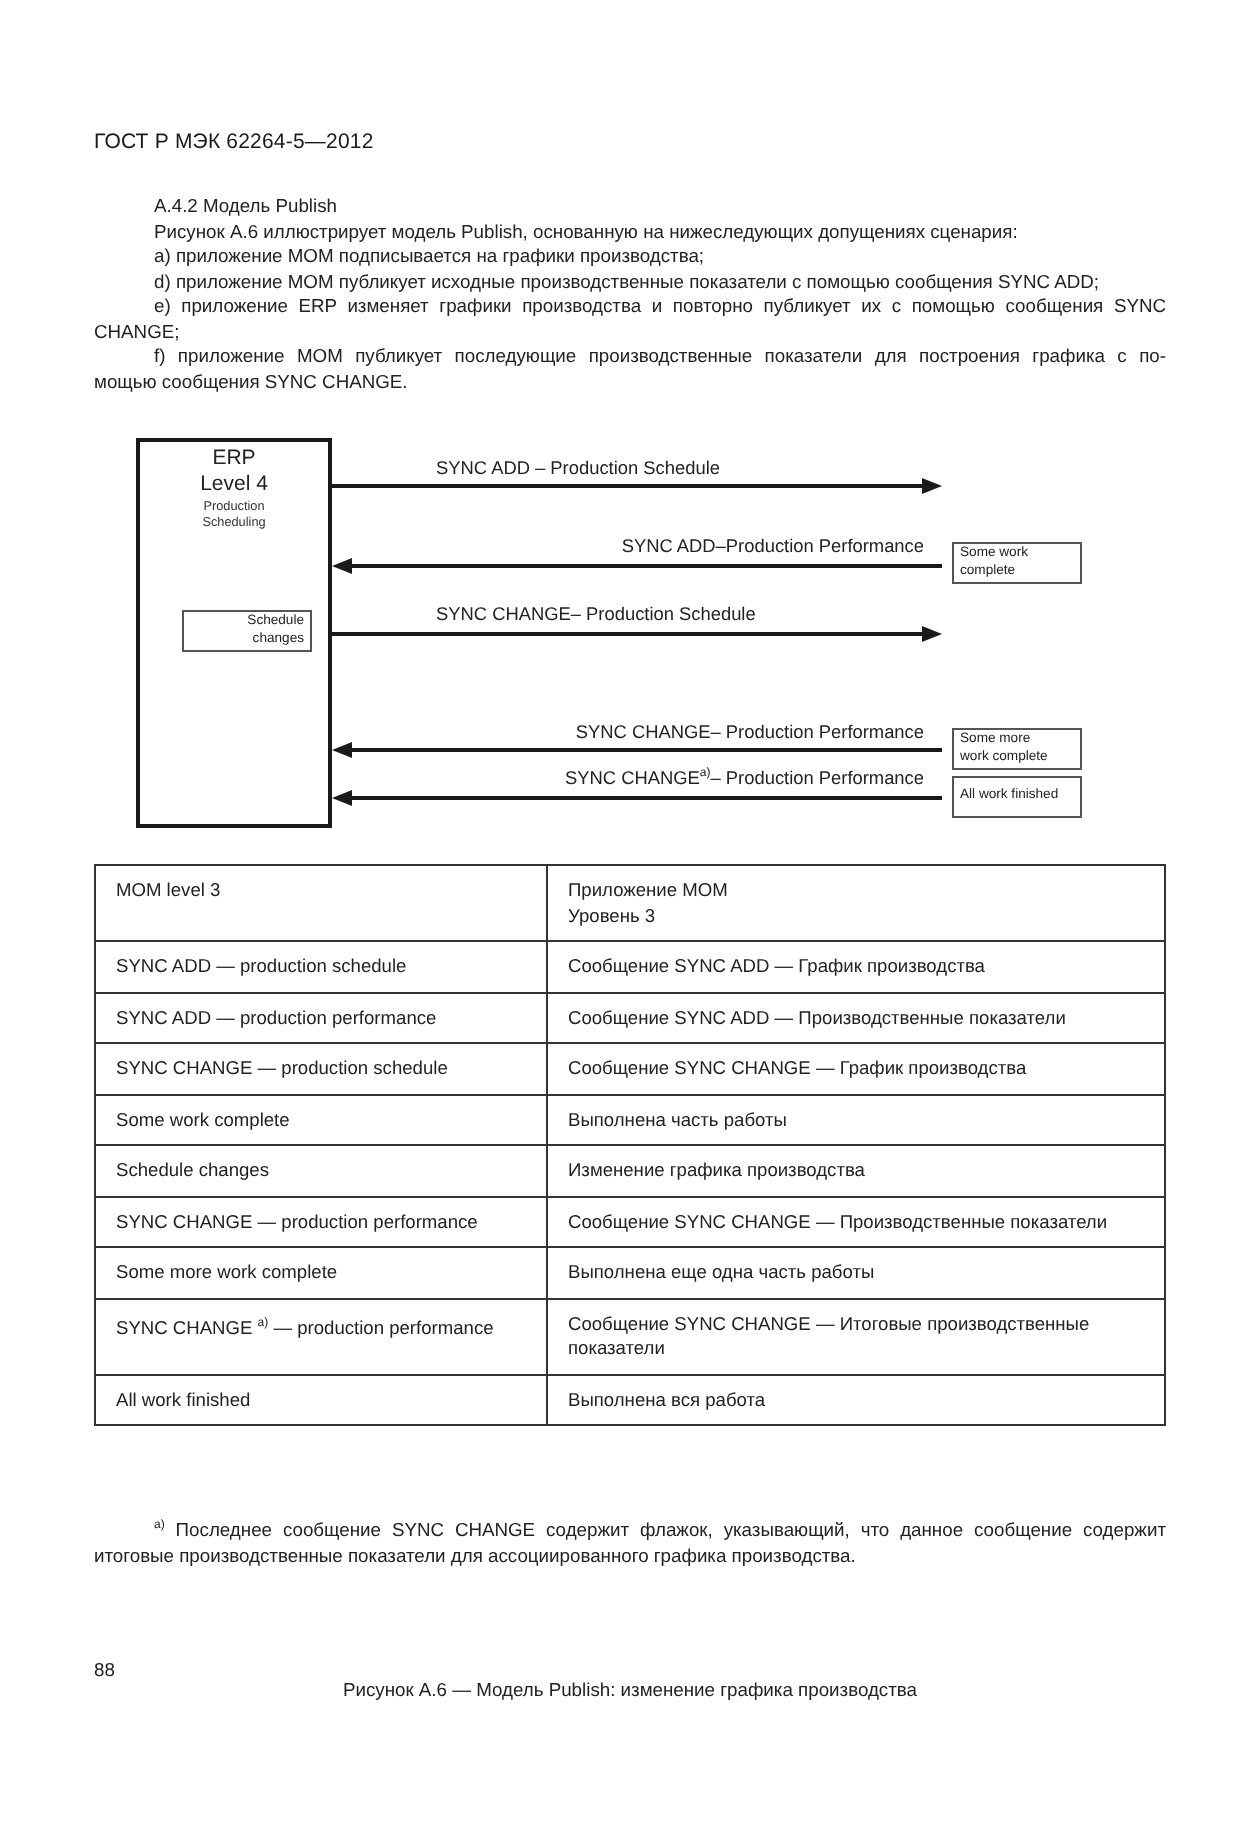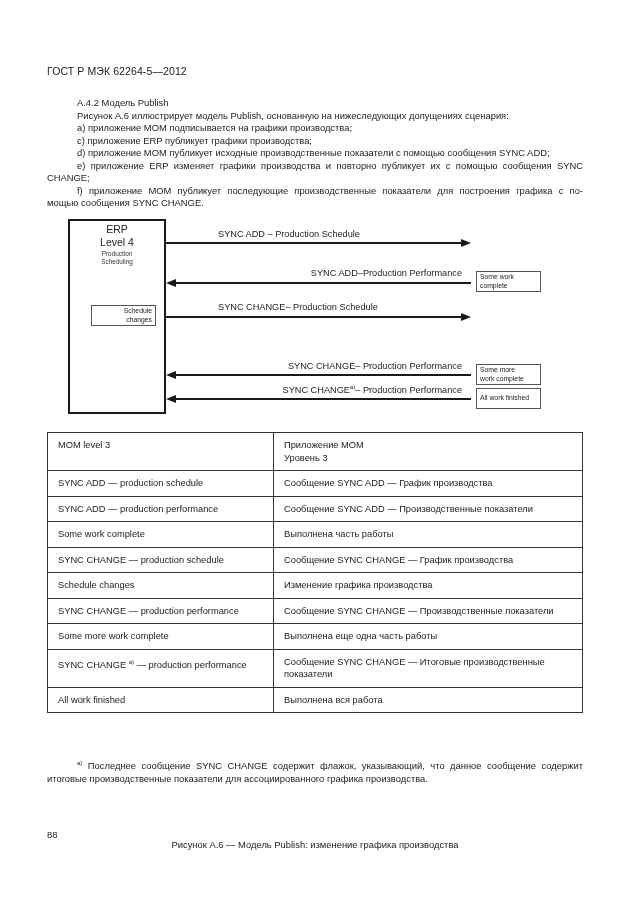--- a/index.html
+++ b/index.html
@@ -37,21 +37,20 @@
 </style>
 </head>
 <body>
 
 <div class="doc-header">ГОСТ Р МЭК 62264-5—2012</div>
 
 <div class="para" style="top:97px;">
   <span class="ln ind">А.4.2 Модель Publish</span>
   <span class="ln ind">Рисунок А.6 иллюстрирует модель Publish, основанную на нижеследующих допущениях сценария:</span>
   <span class="ln ind">а) приложение МОМ подписывается на графики производства;</span>
-  <span class="ln ind">с) приложение ERP публикует графики производства;</span>
   <span class="ln ind">d) приложение МОМ публикует исходные производственные показатели с помощью сообщения SYNC ADD;</span>
   <span class="ln ind just">е) приложение ERP изменяет графики производства и повторно публикует их с помощью сообщения SYNC</span>
   <span class="ln">CHANGE;</span>
   <span class="ln ind just">f) приложение МОМ публикует последующие производственные показатели для построения графика с по-</span>
   <span class="ln">мощью сообщения SYNC CHANGE.</span>
 </div>
 
 <div class="diagram">
   <div class="box erp-box">
     <div class="box-title" style="top:2px;">ERP</div>
@@ -111,26 +110,26 @@
   </tr>
   <tr>
     <td class="c1">SYNC ADD — production schedule</td>
     <td>Сообщение SYNC ADD — График производства</td>
   </tr>
   <tr>
     <td class="c1">SYNC ADD — production performance</td>
     <td>Сообщение SYNC ADD — Производственные показатели</td>
   </tr>
   <tr>
+    <td class="c1">SYNC CHANGE — production schedule</td>
+    <td>Сообщение SYNC CHANGE — График производства</td>
+  </tr>
+  <tr>
     <td class="c1">Some work complete</td>
     <td>Выполнена часть работы</td>
-  </tr>
-  <tr>
-    <td class="c1">SYNC CHANGE — production schedule</td>
-    <td>Сообщение SYNC CHANGE — График производства</td>
   </tr>
   <tr>
     <td class="c1">Schedule changes</td>
     <td>Изменение графика производства</td>
   </tr>
   <tr>
     <td class="c1">SYNC CHANGE — production performance</td>
     <td>Сообщение SYNC CHANGE — Производственные показатели</td>
   </tr>
   <tr>

